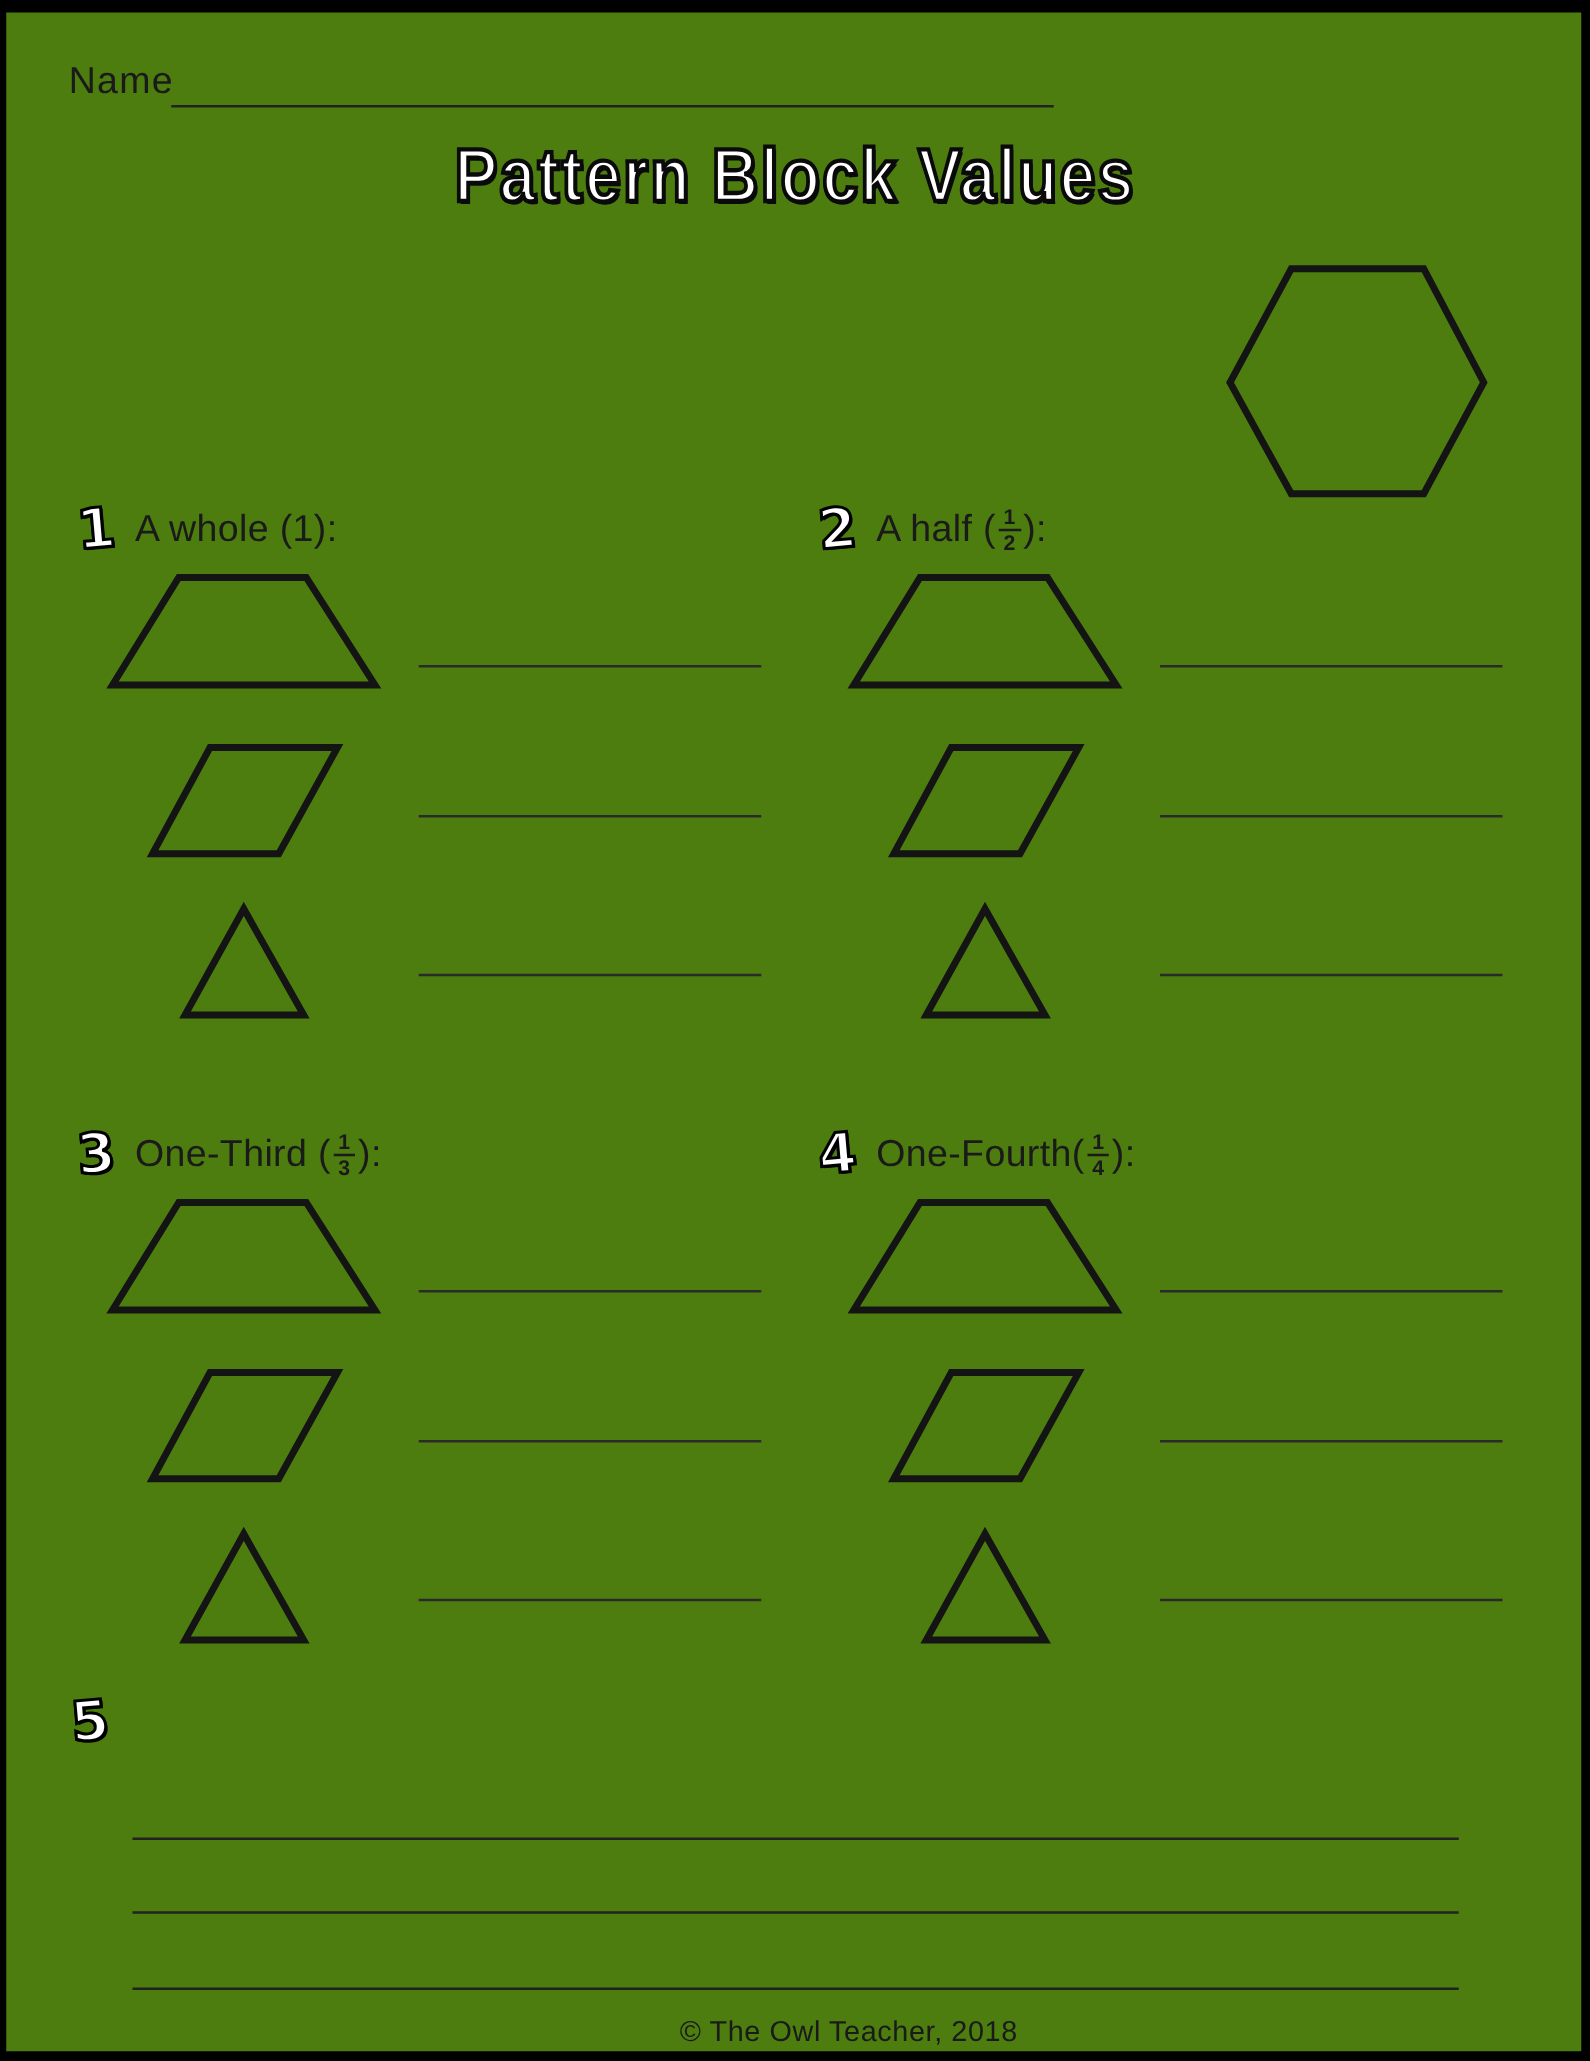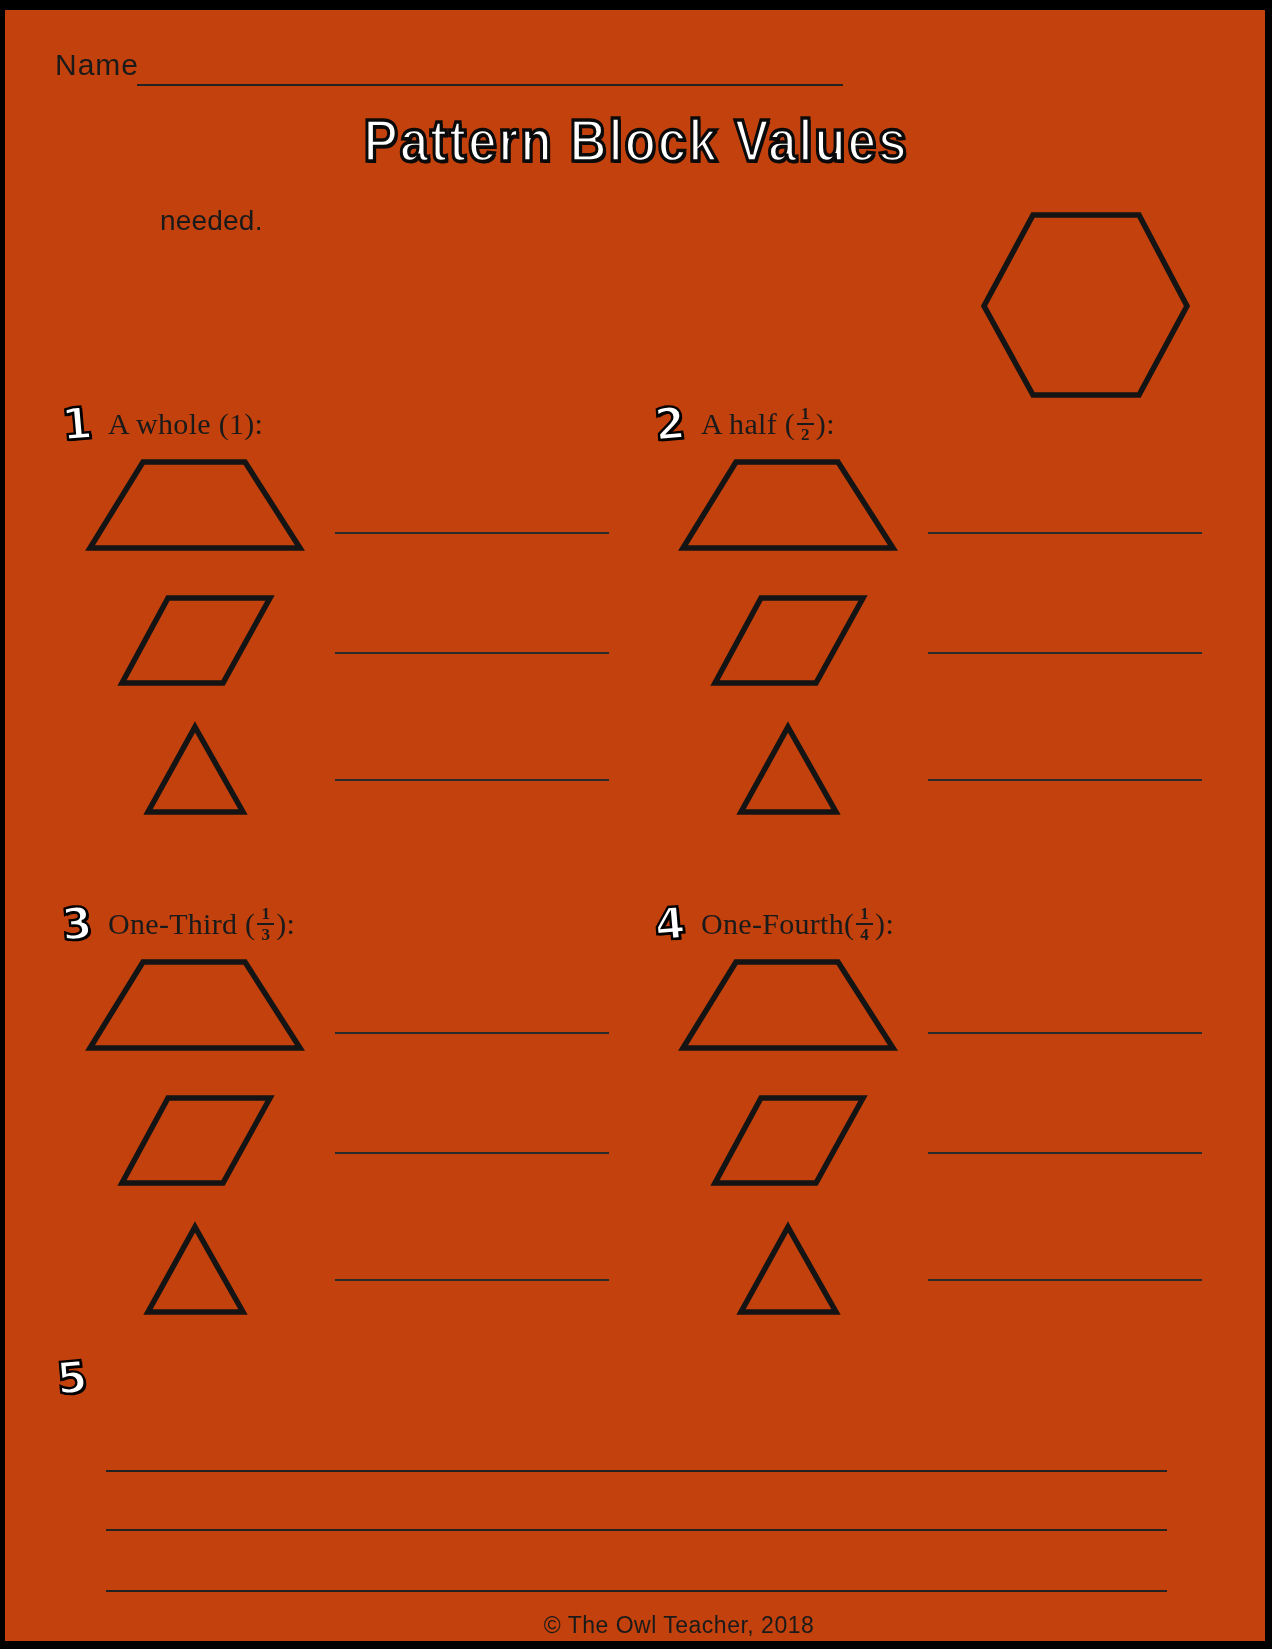--- a/index.html
+++ b/index.html
@@ -1,17 +1,17 @@
 <!DOCTYPE html>
 <html><head>
 <meta charset="utf-8">
 <style>
   html,body{margin:0;padding:0;background:#888;}
   .page{
-    position:relative; width:1272px; height:1649px; background:#c2410c;
+    position:relative; width:1272px; height:1649px; background:#4d7c0f;
     font-family:"Liberation Sans", sans-serif; color:#1a1a1a; overflow:hidden;
   }
   .page-border{
     position:absolute; inset:0; pointer-events:none;
     border-style:solid; border-color:#000;
     border-width:10px 7px 8px 5px;
   }
   
   .name-label{position:absolute; left:55px; top:48px; font-size:30px; letter-spacing:1px;}
   .name-line{position:absolute; left:137px; top:52px; width:706px; height:32px; border-bottom:2px solid #222;}
@@ -27,21 +27,21 @@
   
   .instructions{position:absolute; left:160px; top:204px; width:800px; font-size:28px; line-height:33.5px; letter-spacing:0.2px;}
   
   .hexagon{position:absolute; left:976px; top:207px;}
   
   .sec{position:absolute; width:640px; height:480px;}
   .sec.q1{left:0;   top:396px;}
   .sec.q2{left:593px;top:396px;}
   .sec.q3{left:0;   top:896px;}
   .sec.q4{left:593px;top:896px;}
-  .sec-header{position:absolute; left:108px; top:0; height:56px; display:flex; align-items:center; font-size:30px; letter-spacing:0.3px;font-family:Liberation Serif, serif;}
+  .sec-header{position:absolute; left:108px; top:0; height:56px; display:flex; align-items:center; font-size:30px; letter-spacing:0.3px;}
   .sec-num{
     position:absolute; left:55px; top:2px; width:44px; height:52px;
     font-family:"DejaVu Sans", sans-serif; font-size:44px; font-weight:bold;
     color:#fff; -webkit-text-stroke:2.4px #000;
     text-shadow:1.5px 1.5px 0 #000, -1px 1px 0 #000;
     transform:rotate(-5deg); text-align:center; line-height:52px;
   }
   .frac{display:inline-flex; flex-direction:column; align-items:center; vertical-align:middle; margin:0 2px; line-height:1;}
   .frac .num{font-size:17px; font-weight:bold; padding:0 4px 1px 4px; border-bottom:2px solid #1a1a1a;}
   .frac .den{font-size:17px; font-weight:bold; padding-top:1px;}
@@ -74,21 +74,20 @@
 
 <div class="page">
   <div class="page-border"></div>
 
   <div class="name-label">Name</div>
   <div class="name-line"></div>
 
   <div class="title">Pattern Block Values</div>
 
   <div class="instructions">
-    <div>needed.</div>
   </div>
 
   <div class="hexagon">
     <svg width="220" height="196" viewBox="0 0 220 196">
       <polygon class="ink" points="57,8 163,8 211,99 163,188 57,188 8,99"></polygon>
     </svg>
   </div>
 
   <div class="sec q1">
     <div class="sec-num">1</div>

